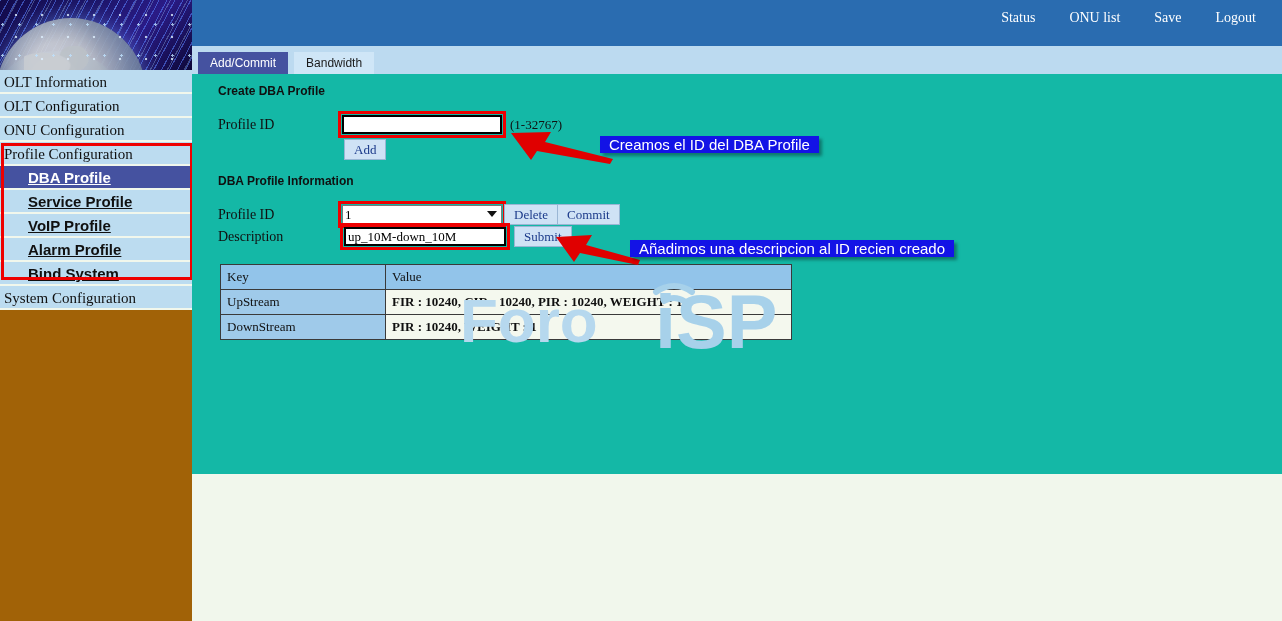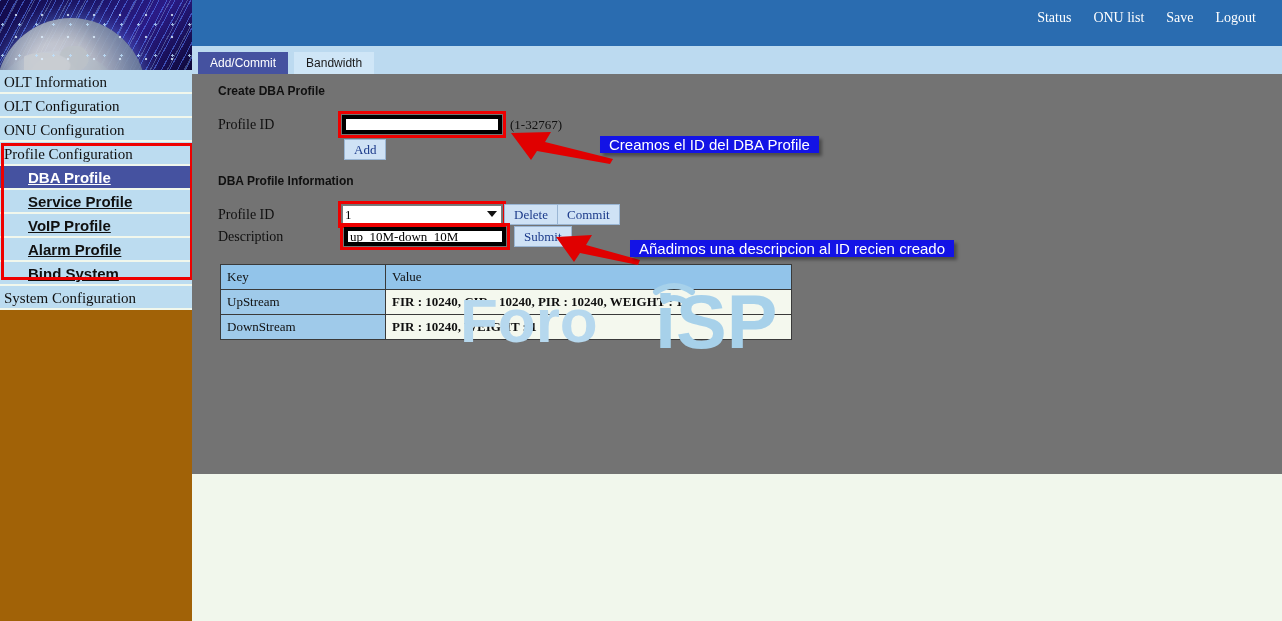--- a/index.html
+++ b/index.html
@@ -94,21 +94,21 @@
   }
 
   
   #topbar {
     position: absolute; left: 192px; top: 0;
     width: 1090px; height: 46px;
     background: #2a6cb0;
   }
   #topnav {
     position: absolute; right: 26px; top: 10px;
-    display: flex; gap: 22px;
+    display: flex; gap: 34px;
     color: #ffffff; font-size: 14px;
   }
   #topnav span { cursor: pointer; }
 
   
   #tabstrip {
     position: absolute; left: 192px; top: 46px;
     width: 1090px; height: 28px;
     background: #bcdaf0;
     display: flex; align-items: flex-end;
@@ -121,40 +121,40 @@
     margin-left: 6px;
     cursor: pointer;
   }
   .tab.active { background: #4552a0; color: #ffffff; }
   .tab.inactive { background: #cfe6f7; color: #1a1a1a; }
 
   
   #content {
     position: absolute; left: 192px; top: 74px;
     width: 1090px; height: 400px;
-    background: #737373;
+    background: #14b8a6;
   }
   .section-title {
     position: absolute;
     font-family: "Liberation Sans", sans-serif;
     font-size: 12px; font-weight: bold; color: #101010;
   }
   .form-label {
     position: absolute;
     font-size: 14px; color: #101010;
   }
   .hint {
     position: absolute;
     font-size: 13px; color: #101010; text-align: center;
   }
 
   .txt {
     position: absolute;
     height: 19px;
-    border: 4px solid #000000;
+    border: 2px solid #000000;
     background: #ffffff;
     font-family: "Liberation Serif", serif;
     font-size: 13px;
     padding: 0 2px;
     color: #000;
   }
   .sel {
     position: absolute;
     height: 19px;
     border: 1px solid #7a7a7a;

